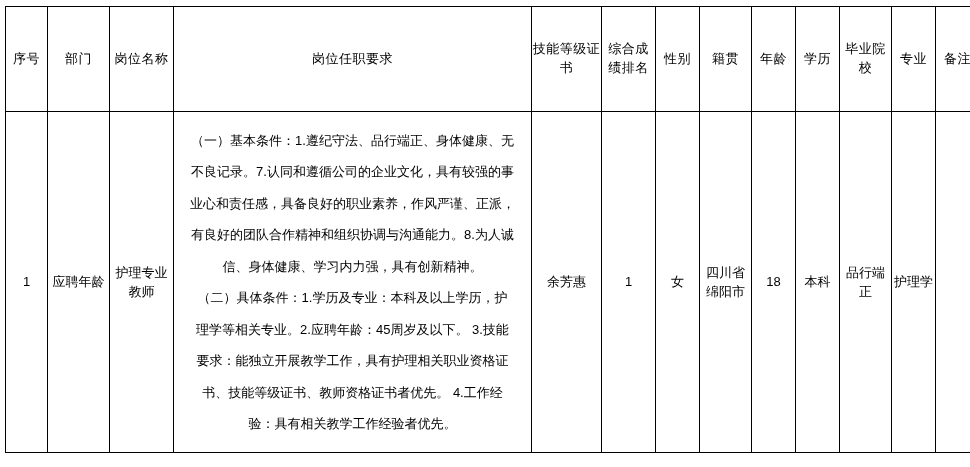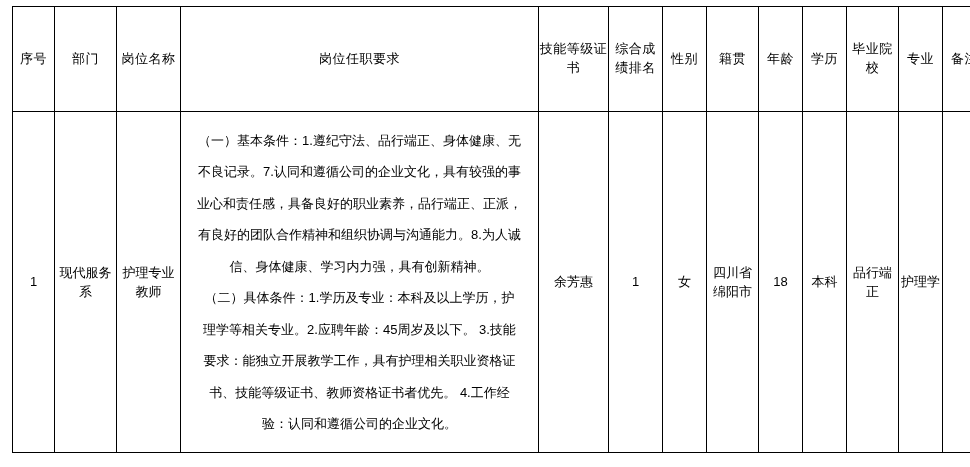--- a/index.html
+++ b/index.html
@@ -12,21 +12,21 @@
     height: 467px;
     font-family: "Liberation Sans", sans-serif;
     color: #000000;
     overflow: hidden;
   }
   .sheet {
     position: relative;
     width: 970px;
     height: 379px;
     box-sizing: border-box;
-    padding: 6px 4px 4px 12px;
+    padding: 6px 4px 4px 5px;
   }
   table.recruit-table {
     border-collapse: collapse;
     table-layout: fixed;
     width: 960px;
     margin: 0 auto;
   }
   table.recruit-table td,
   table.recruit-table th {
     border: 1px solid #000000;
@@ -150,33 +150,33 @@
           <span class="vtext">专业</span>
         </th>
         <th class="hdr-cell hdr-narrow">
           <span class="vtext">备注</span>
         </th>
       </tr>
     </thead>
     <tbody>
       <tr>
         <td class="body-cell center-small">1</td>
-        <td class="body-cell center-small nowrap-narrow">现代服务系</td>
+        <td class="body-cell center-small nowrap-narrow">应聘年龄</td>
         <td class="body-cell center-small nowrap-narrow">护理专业教师</td>
         <td class="body-cell req-cell">
           <p>（一）基本条件：1.遵纪守法、品行端正、身体健康、无</p>
           <p>不良记录。7.认同和遵循公司的企业文化，具有较强的事</p>
-          <p>业心和责任感，具备良好的职业素养，品行端正、正派，</p>
+          <p>业心和责任感，具备良好的职业素养，作风严谨、正派，</p>
           <p>有良好的团队合作精神和组织协调与沟通能力。8.为人诚</p>
           <p>信、身体健康、学习内力强，具有创新精神。</p>
           <p>（二）具体条件：1.学历及专业：本科及以上学历，护</p>
           <p>理学等相关专业。2.应聘年龄：45周岁及以下。 3.技能</p>
           <p>要求：能独立开展教学工作，具有护理相关职业资格证</p>
           <p>书、技能等级证书、教师资格证书者优先。 4.工作经</p>
-          <p>验：认同和遵循公司的企业文化。</p>
+          <p>验：具有相关教学工作经验者优先。</p>
         </td>
         <td class="body-cell center-small">余芳惠</td>
         <td class="body-cell center-small">1</td>
         <td class="body-cell center-small">女</td>
         <td class="body-cell center-small nowrap-narrow">四川省绵阳市</td>
         <td class="body-cell center-small">18</td>
         <td class="body-cell center-small nowrap-narrow">本科</td>
         <td class="body-cell center-small nowrap-narrow">品行端正</td>
         <td class="body-cell center-small nowrap-narrow">护理学</td>
         <td class="body-cell center-small"></td>

